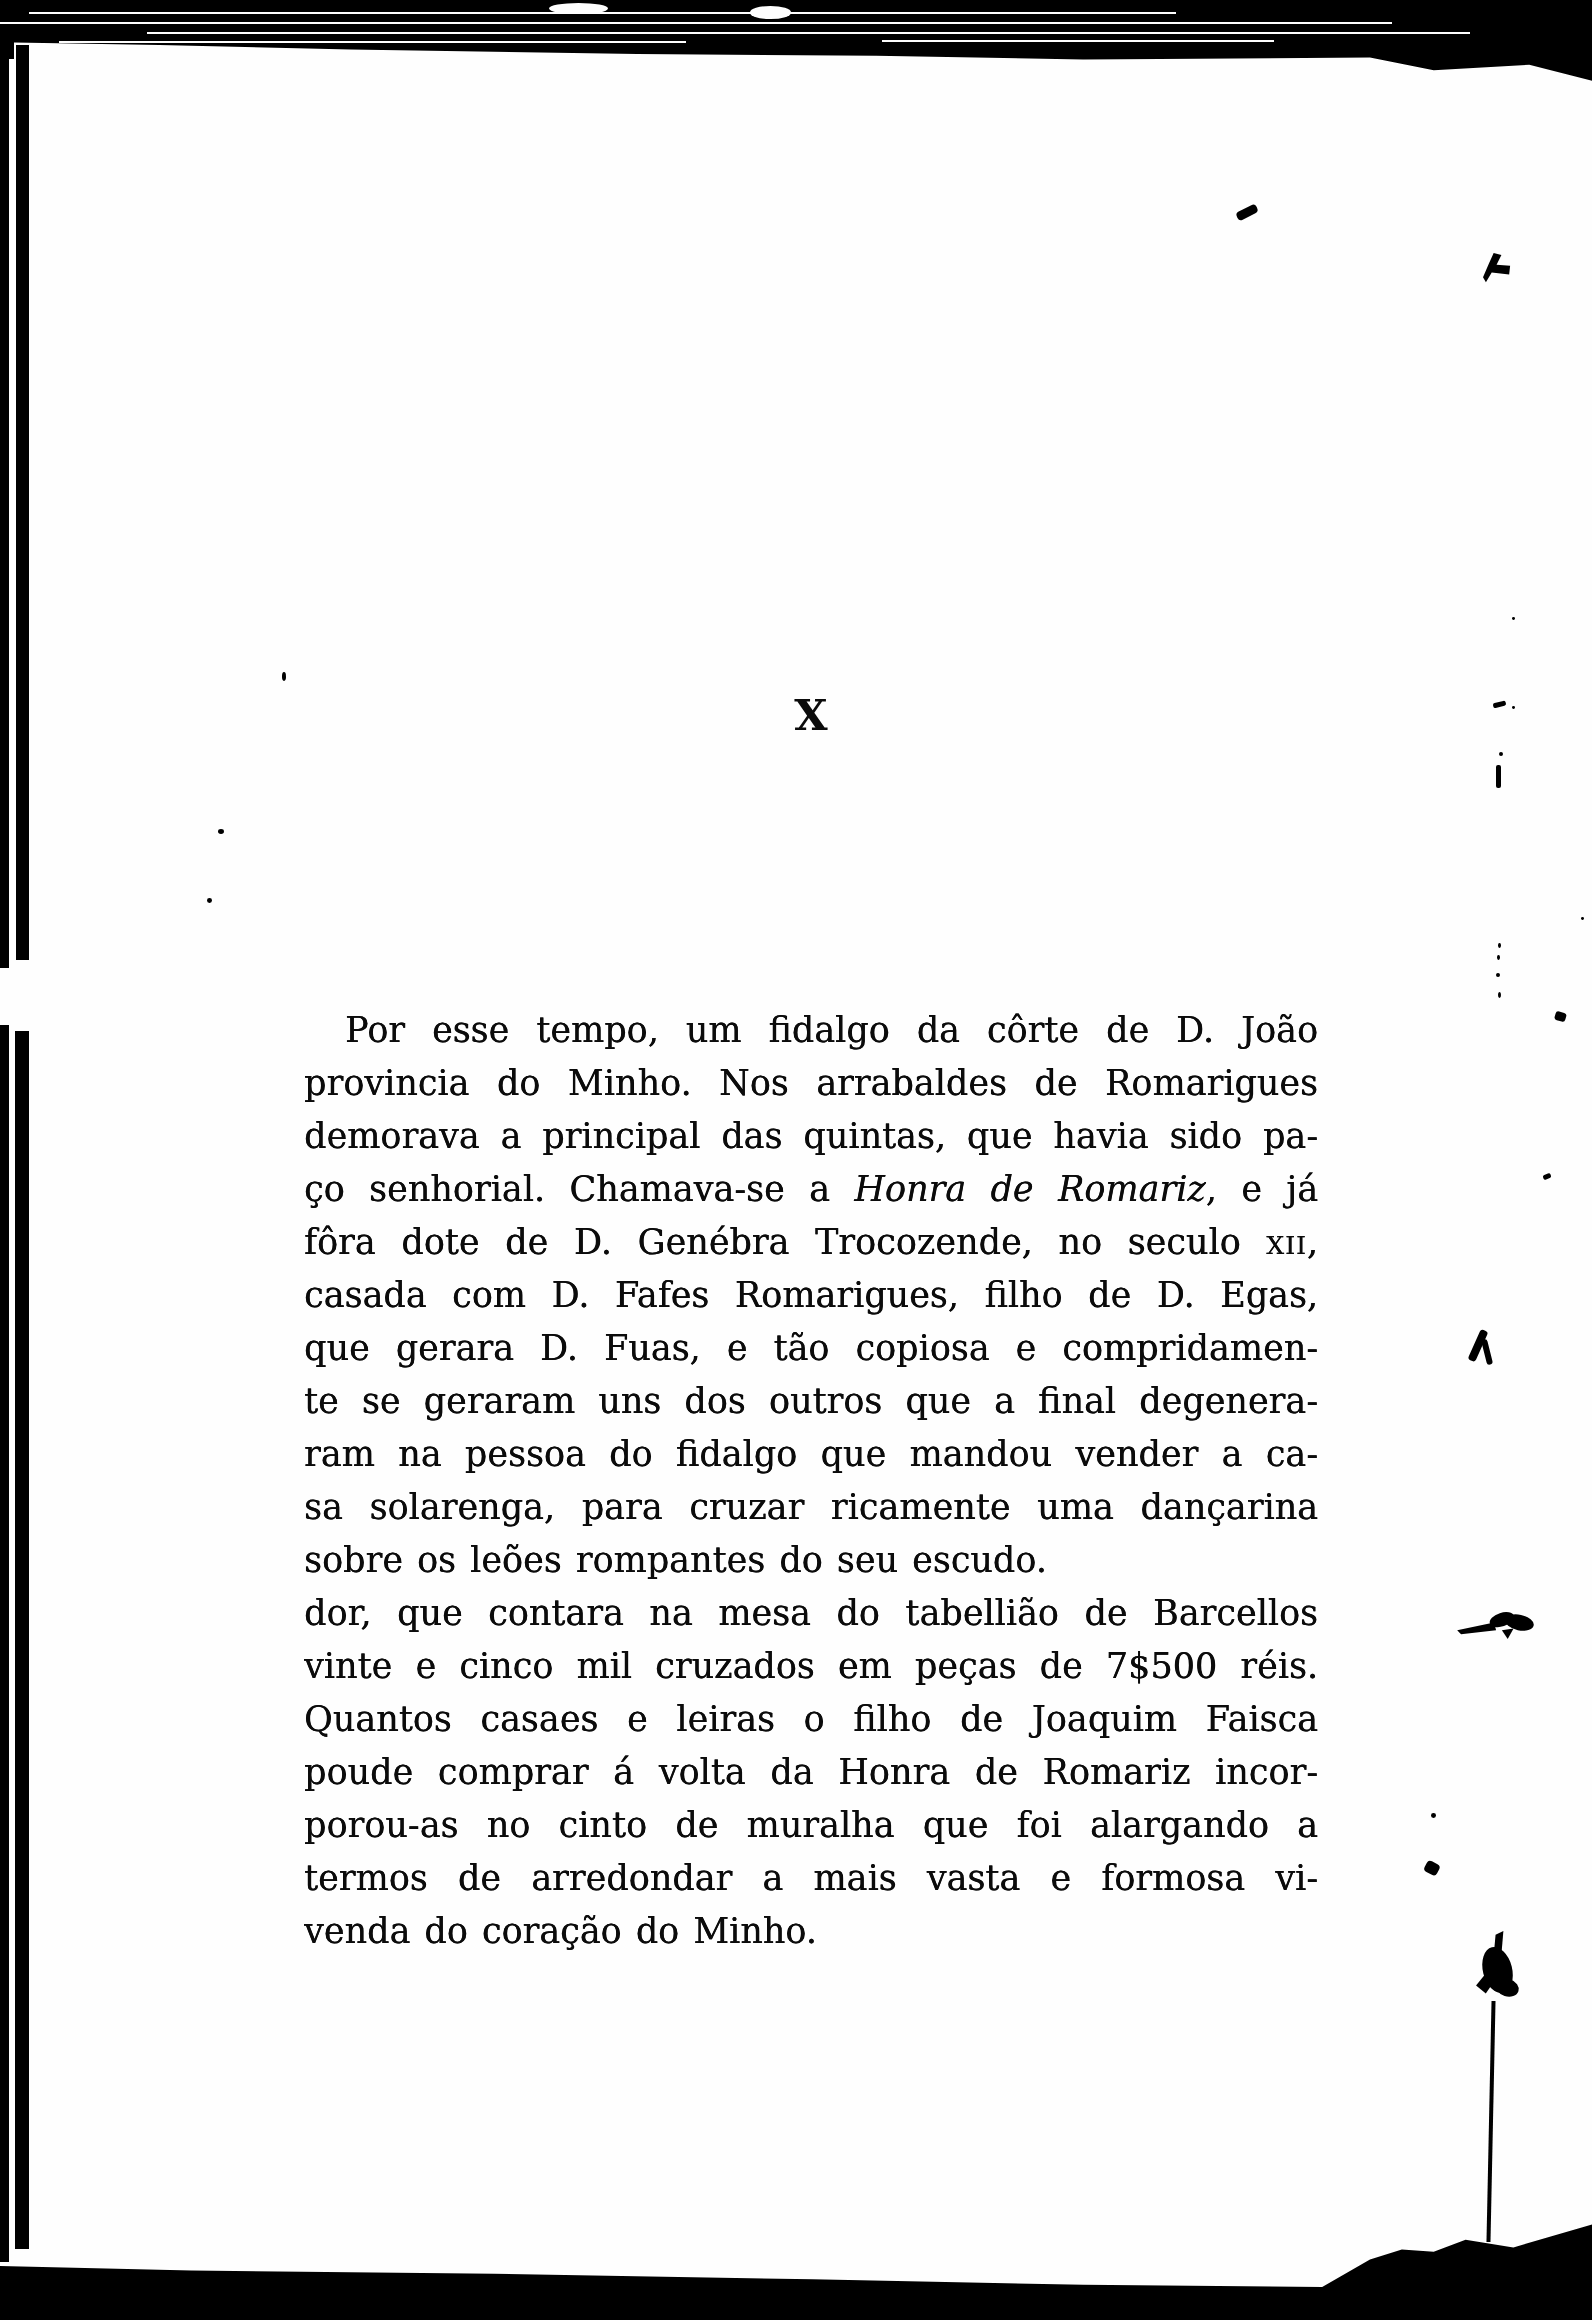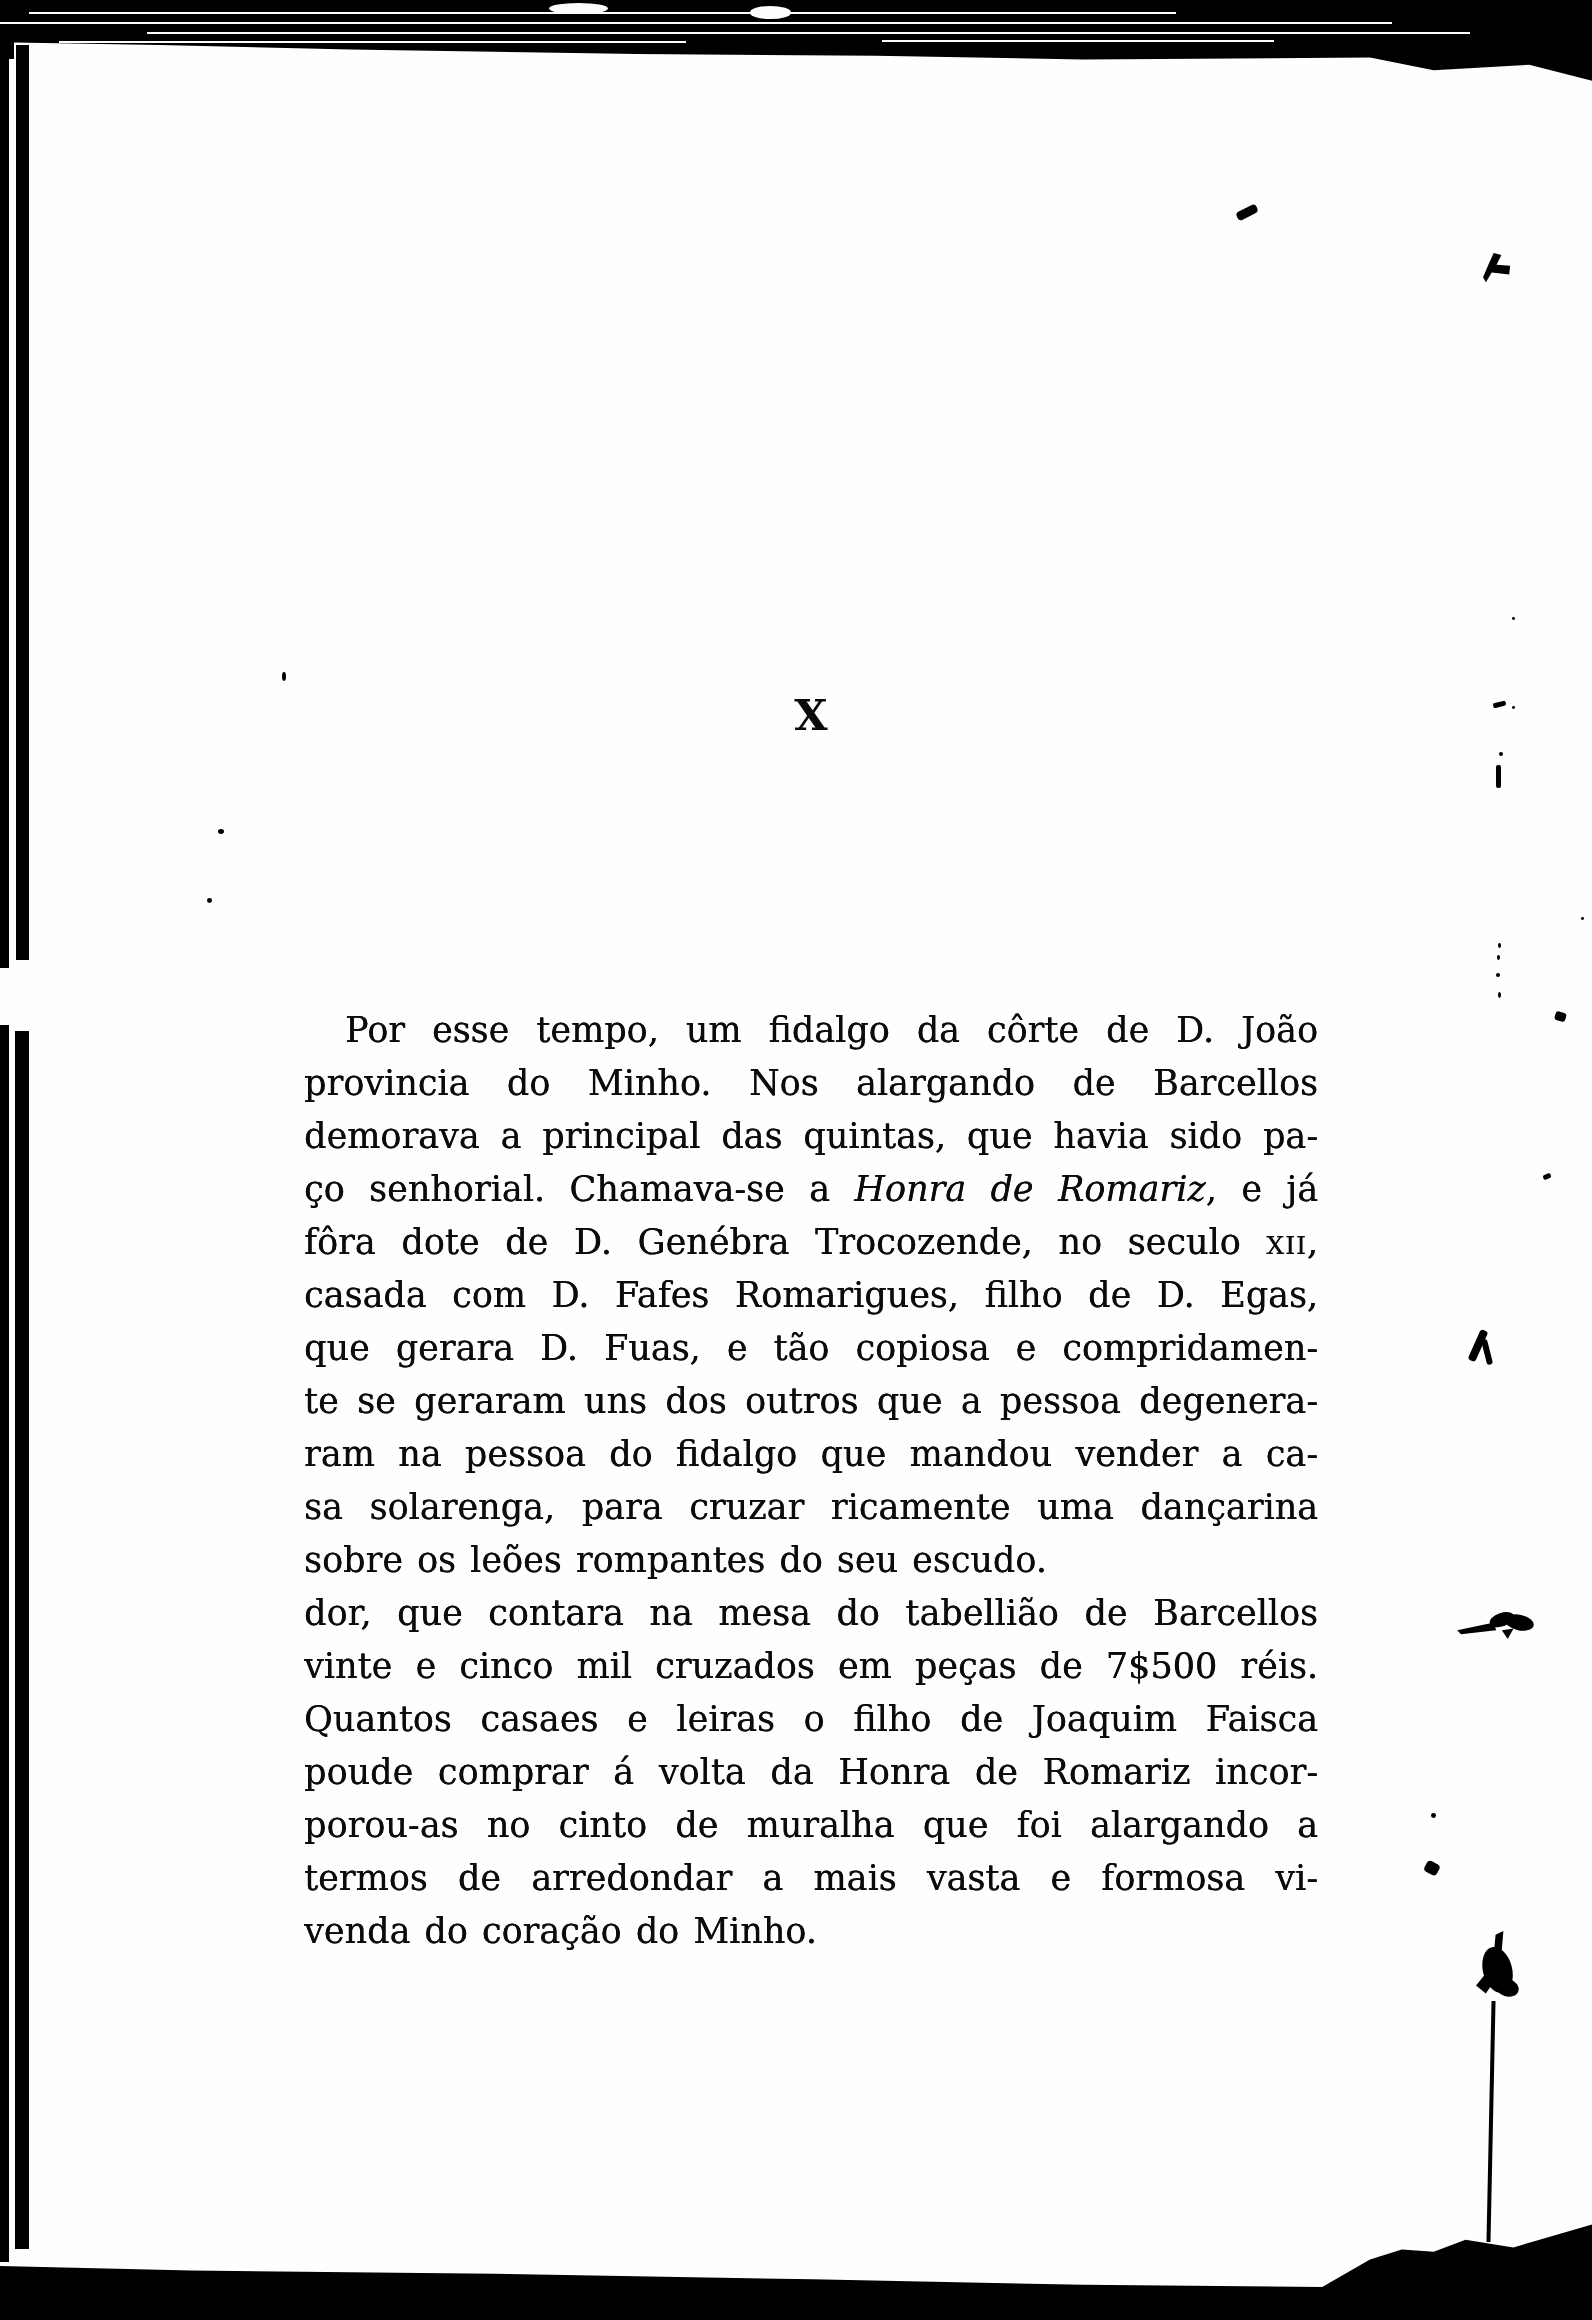--- a/index.html
+++ b/index.html
@@ -108,27 +108,27 @@
       <ellipse cx="30" cy="42" rx="15" ry="24" fill="#000" transform="rotate(-14 30 42)"></ellipse>
       <polygon points="8,58 34,26 40,34 18,66" fill="#000"></polygon>
       <polygon points="28,6 36,2 34,26 26,28" fill="#000"></polygon>
       <ellipse cx="40" cy="60" rx="12" ry="9" fill="#000" transform="rotate(18 40 60)"></ellipse>
     </svg>
   </div>
 
   <h1 class="chapter">X</h1>
   <div class="textblock">
       <div class="line j ind"><span>Por esse tempo, um fidalgo da côrte de D. João</span></div>
-      <div class="line j"><span>provincia do Minho. Nos alargando de Barcellos</span></div>
+      <div class="line j"><span>provincia do Minho. Nos arrabaldes de Romarigues</span></div>
       <div class="line j"><span>demorava a principal das quintas, que havia sido pa-</span></div>
       <div class="line j"><span>ço senhorial. Chamava-se a </span><span class="it">Honra de Romariz</span><span>, e já</span></div>
       <div class="line j"><span>fôra dote de D. Genébra Trocozende, no seculo </span><span class="sc">xii</span><span>,</span></div>
       <div class="line j"><span>casada com D. Fafes Romarigues, filho de D. Egas,</span></div>
       <div class="line j"><span>que gerara D. Fuas, e tão copiosa e compridamen-</span></div>
-      <div class="line j"><span>te se geraram uns dos outros que a pessoa degenera-</span></div>
+      <div class="line j"><span>te se geraram uns dos outros que a final degenera-</span></div>
       <div class="line j"><span>ram na pessoa do fidalgo que mandou vender a ca-</span></div>
       <div class="line j"><span>sa solarenga, para cruzar ricamente uma dançarina</span></div>
       <div class="line"><span>sobre os leões rompantes do seu escudo.</span></div>
       <div class="line j"><span>dor, que contara na mesa do tabellião de Barcellos</span></div>
       <div class="line j"><span>vinte e cinco mil cruzados em peças de 7$500 réis.</span></div>
       <div class="line j"><span>Quantos casaes e leiras o filho de Joaquim Faisca</span></div>
       <div class="line j"><span>poude comprar á volta da Honra de Romariz incor-</span></div>
       <div class="line j"><span>porou-as no cinto de muralha que foi alargando a</span></div>
       <div class="line j"><span>termos de arredondar a mais vasta e formosa vi-</span></div>
       <div class="line"><span>venda do coração do Minho.</span></div>

